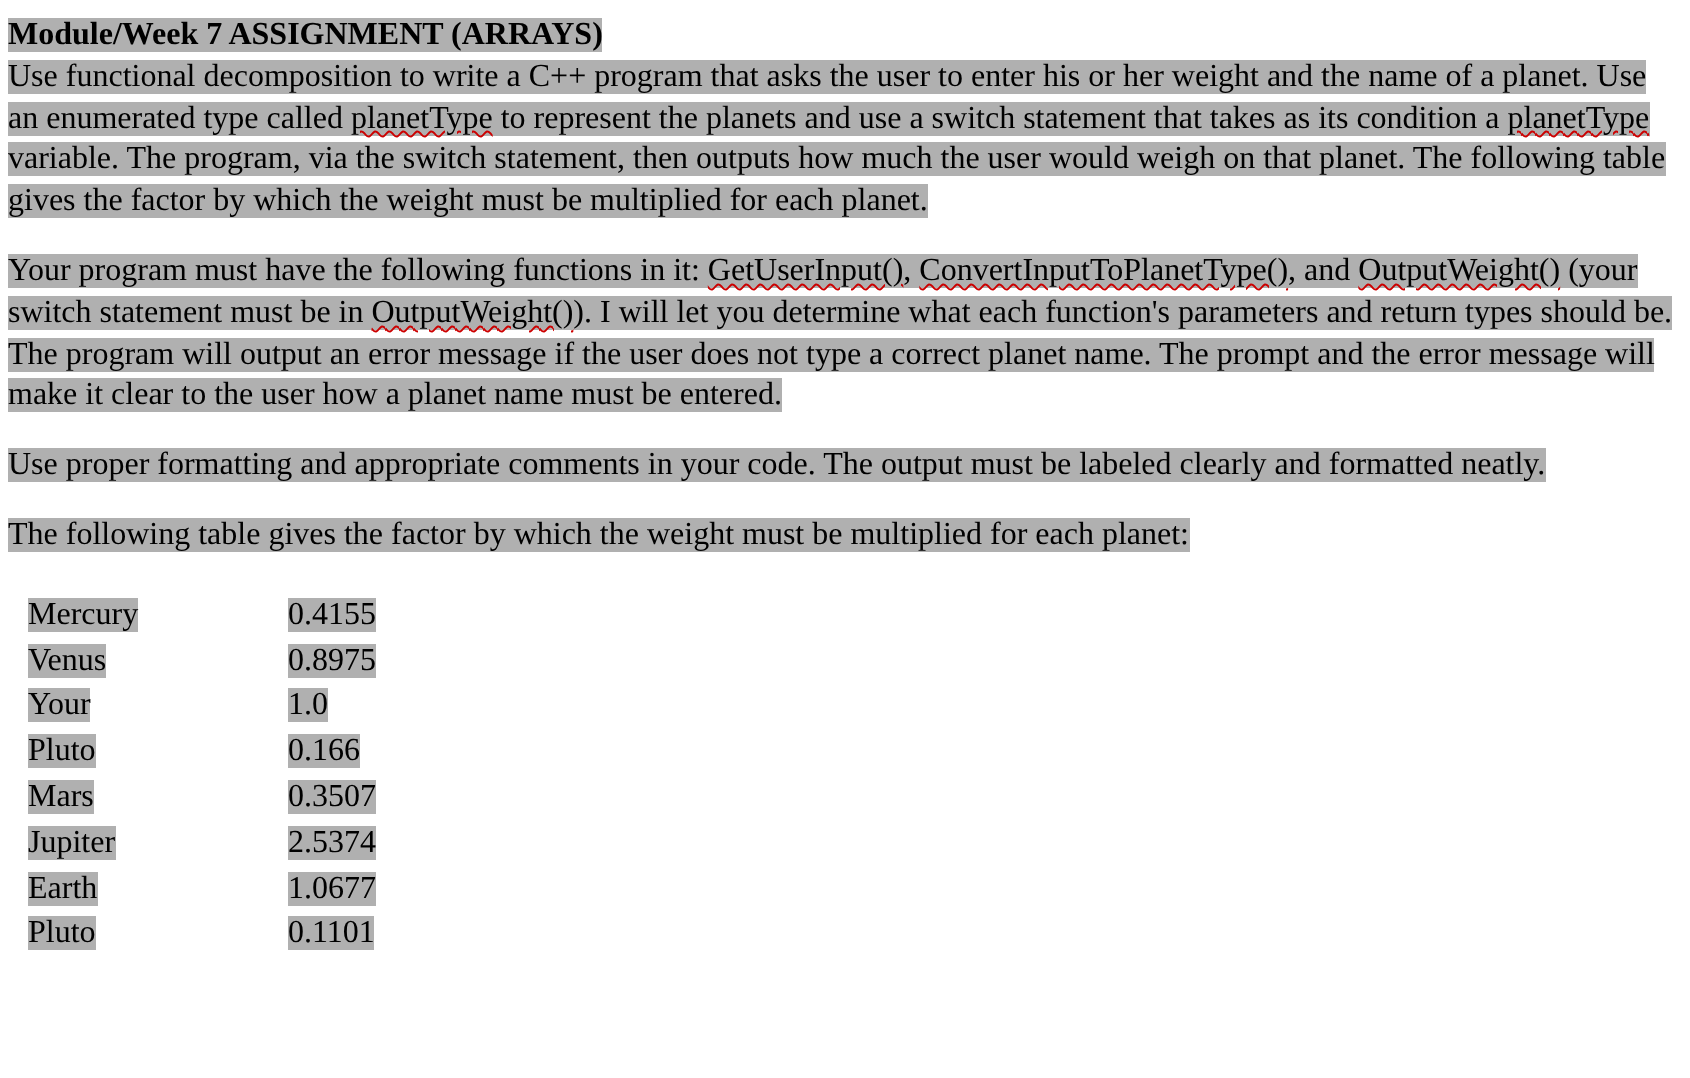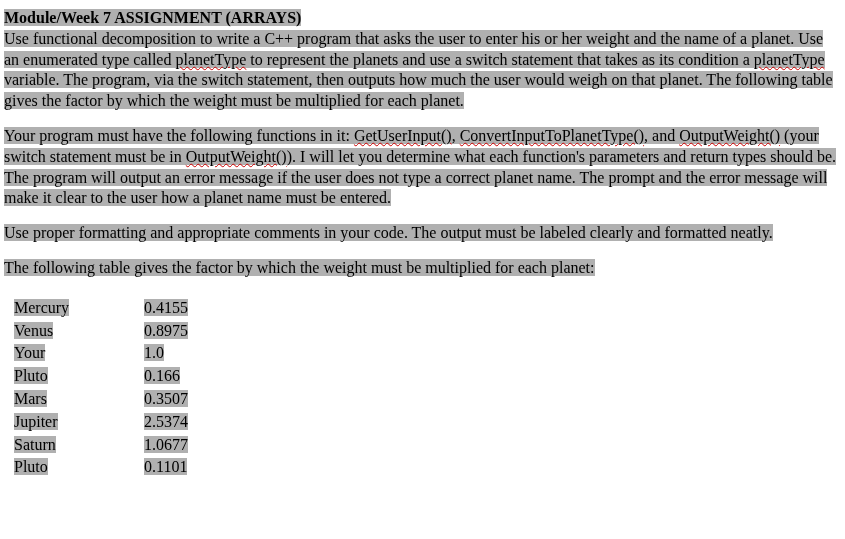--- a/index.html
+++ b/index.html
@@ -89,21 +89,21 @@
       </tr>
       <tr>
         <td class="col1"><span class="highlighted">Mars</span></td>
         <td class="col2"><span class="highlighted">0.3507</span></td>
       </tr>
       <tr>
         <td class="col1"><span class="highlighted">Jupiter</span></td>
         <td class="col2"><span class="highlighted">2.5374</span></td>
       </tr>
       <tr>
-        <td class="col1"><span class="highlighted">Saturn</span></td>
+        <td class="col1"><span class="highlighted">Earth</span></td>
         <td class="col2"><span class="highlighted">1.0677</span></td>
       </tr>
       <tr>
         <td class="col1"><span class="highlighted">Pluto</span></td>
         <td class="col2"><span class="highlighted">0.1101</span></td>
       </tr>
     </tbody>
 </table>
 
 </body></html>

